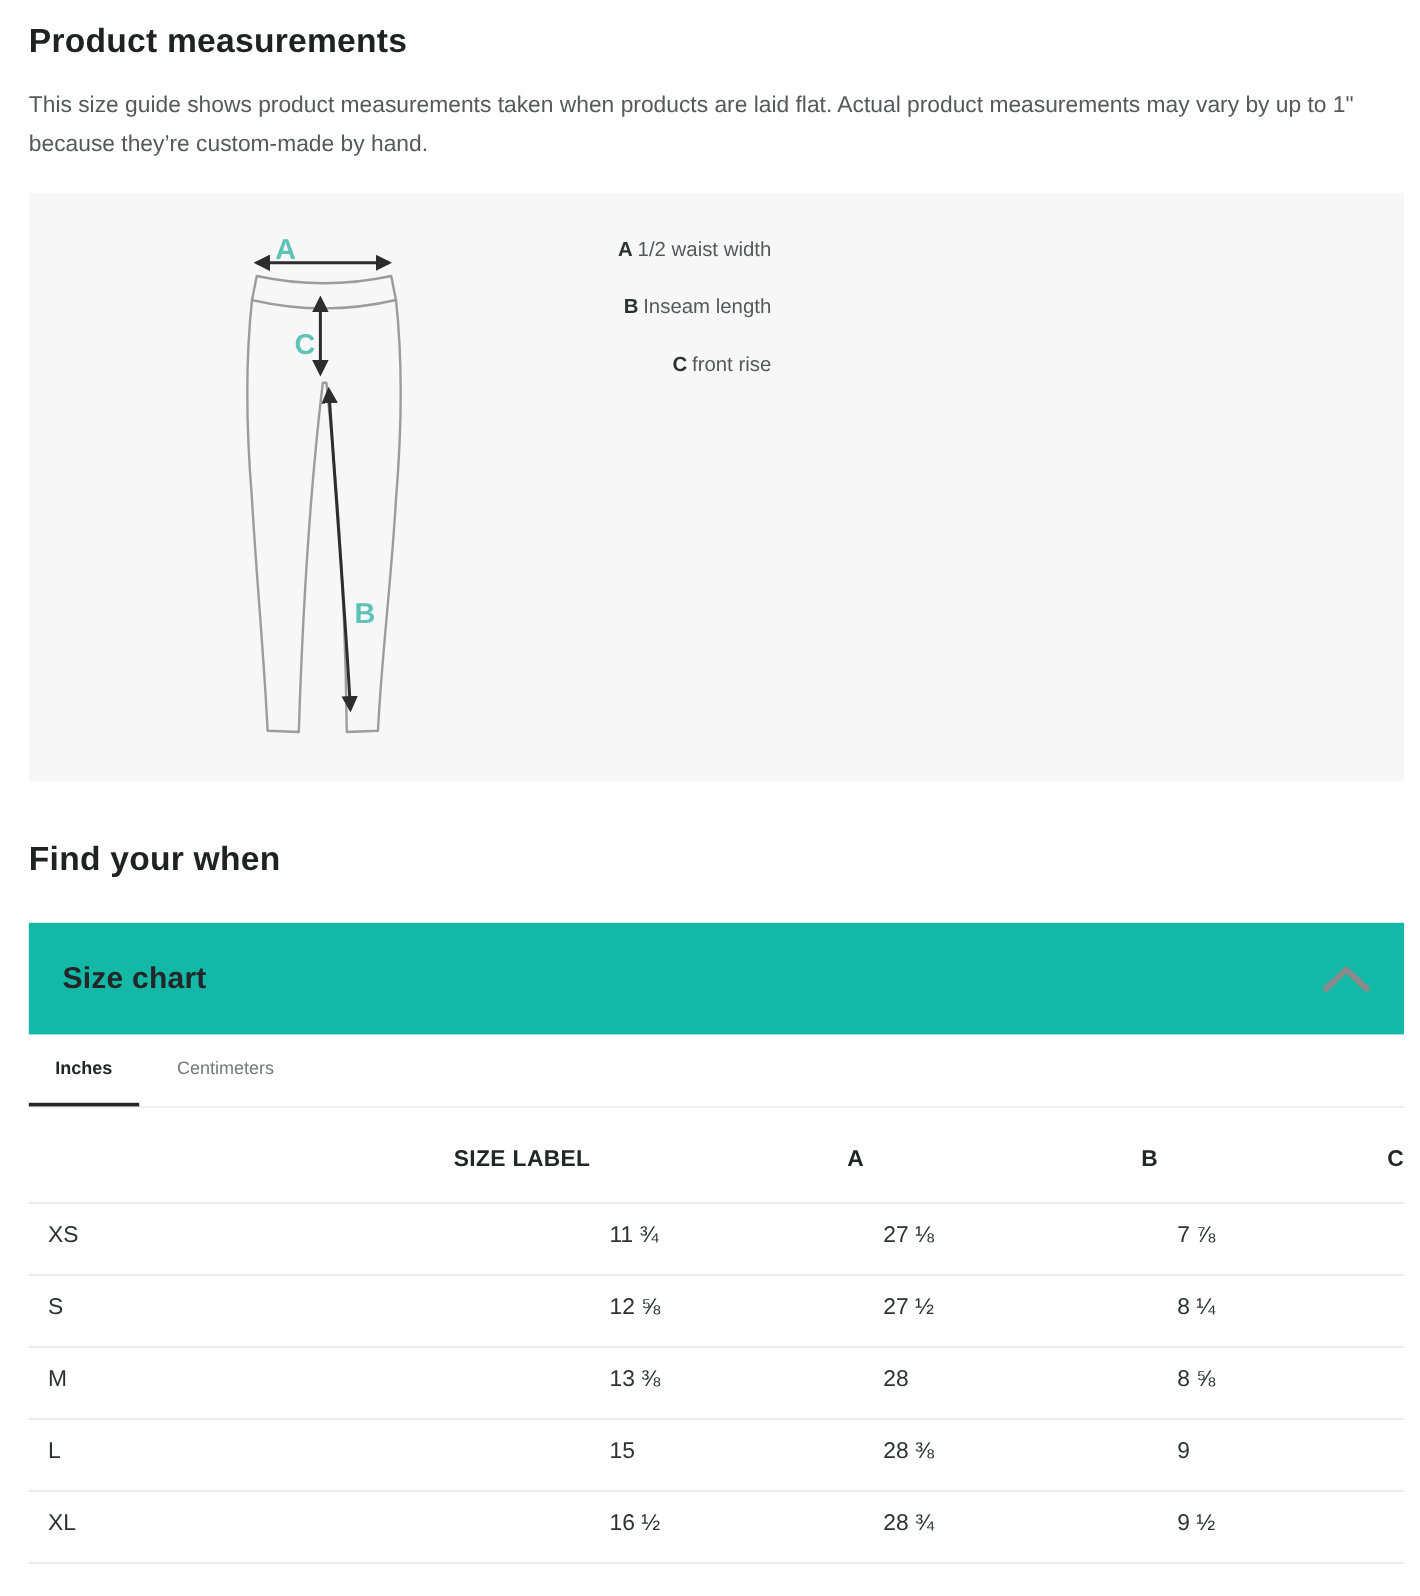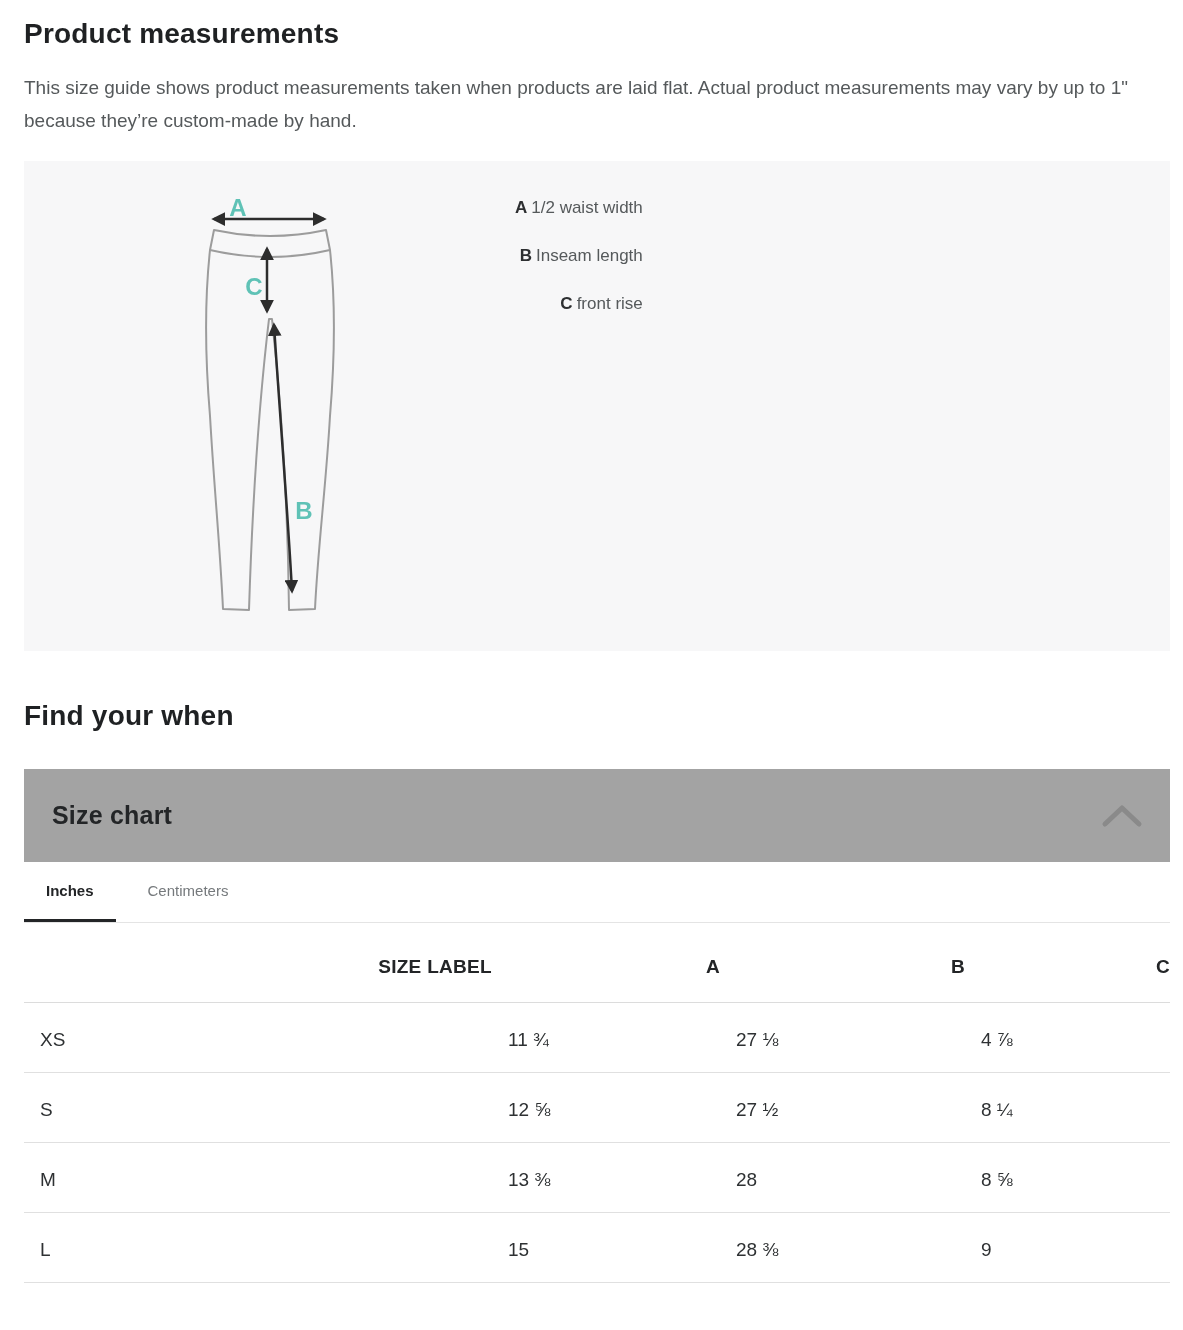--- a/index.html
+++ b/index.html
@@ -39,21 +39,21 @@
 
   .find-size-title {
     margin: 48px 0 0 0;
     font-size: 28px; font-weight: 700; color: #1f2123;
     line-height: 33px; letter-spacing: 0.2px;
   }
 
   
   .size-chart-header {
     margin-top: 37px; width: 1146px; height: 93px;
-    background: #a3a3a3;
+    background: #14b8a6;
     display: flex; align-items: center; justify-content: space-between;
     padding: 0 27px 0 28px;
     cursor: pointer;
   }
   .size-chart-title {
     font-size: 25px; font-weight: 700; color: #232527;
     letter-spacing: 0.2px;
   }
 
   
@@ -76,21 +76,21 @@
     width: 1146px; border-collapse: collapse; table-layout: fixed;
     font-size: 19px; color: #2e3133;
   }
   .size-table th {
     text-align: right; font-weight: 700; color: #232527;
     padding: 33px 0 24px 16px;
     border-bottom: 1px solid #dcdcdc;
     letter-spacing: 0.3px;
   }
   .size-table td {
-    padding: 26px 0 21px 16px;
+    padding: 16px 0 21px 16px;
     border-bottom: 1px solid #e0e0e0;
     font-weight: 400;
   }
 </style>
 </head>
 <body>
 
 <div class="content">
 
   <h1 class="page-title">Product measurements</h1>
@@ -160,36 +160,42 @@
         <th>A</th>
         <th>B</th>
         <th>C</th>
       </tr>
     </thead>
     <tbody>
       <tr>
         <td>XS</td>
         <td>11 ¾</td>
         <td>27 ⅛</td>
-        <td>4 ⅞</td>
+        <td>7 ⅞</td>
       </tr>
       <tr>
         <td>S</td>
         <td>12 ⅝</td>
         <td>27 ½</td>
         <td>8 ¼</td>
       </tr>
       <tr>
         <td>M</td>
         <td>13 ⅜</td>
         <td>28</td>
         <td>8 ⅝</td>
       </tr>
       <tr>
         <td>L</td>
         <td>15</td>
         <td>28 ⅜</td>
         <td>9</td>
       </tr>
+      <tr>
+        <td>XL</td>
+        <td>16 ½</td>
+        <td>28 ¾</td>
+        <td>9 ½</td>
+      </tr>
     </tbody>
   </table>
 
 </div>
 
 </body></html>

